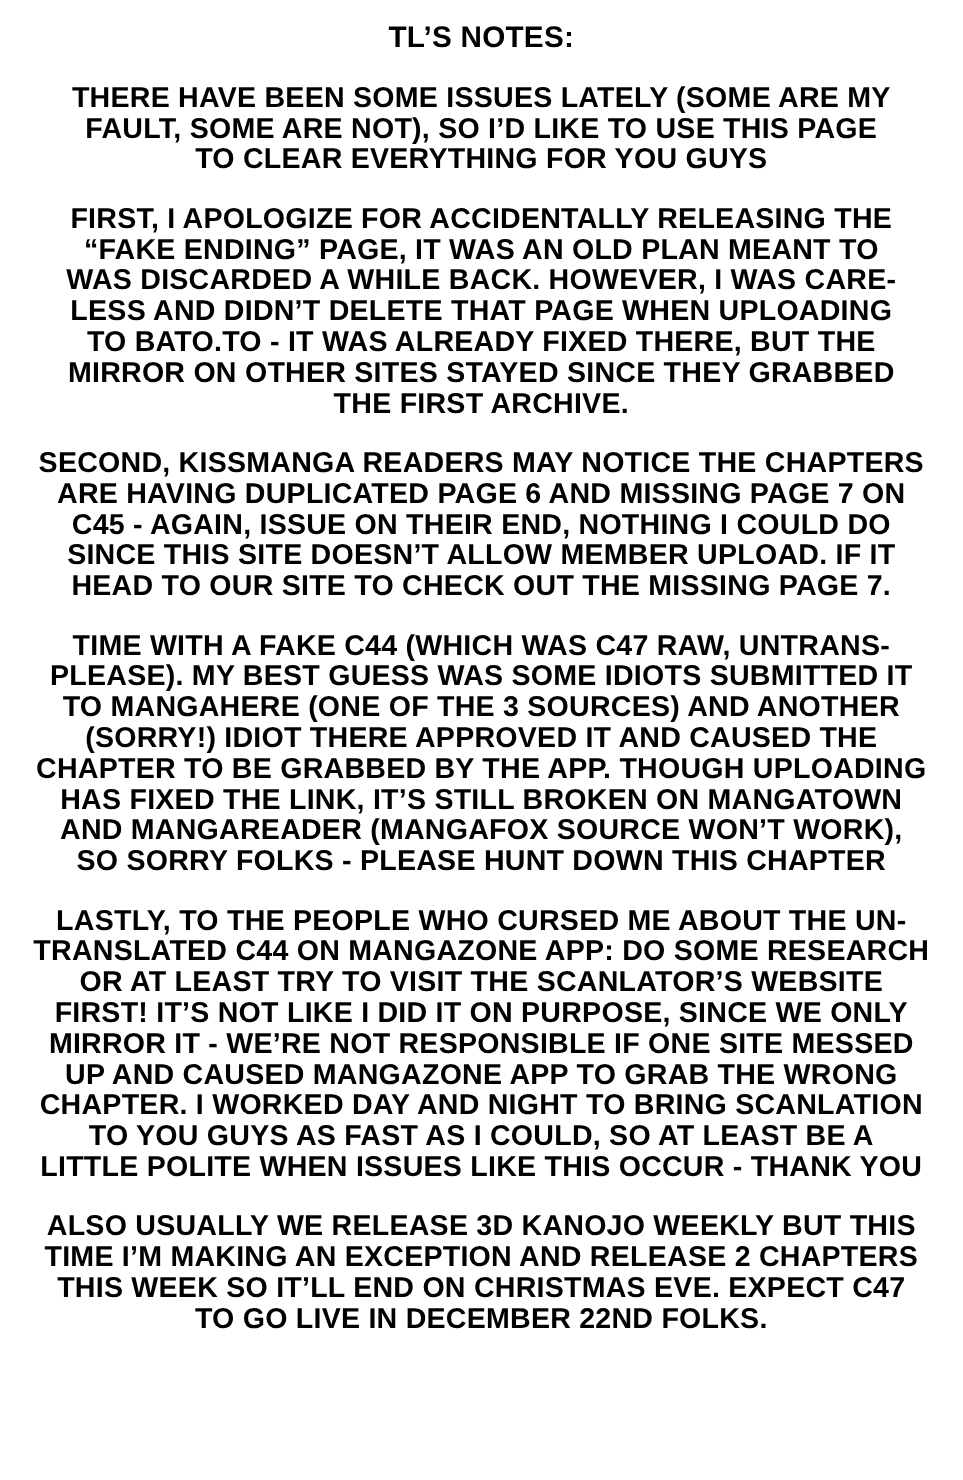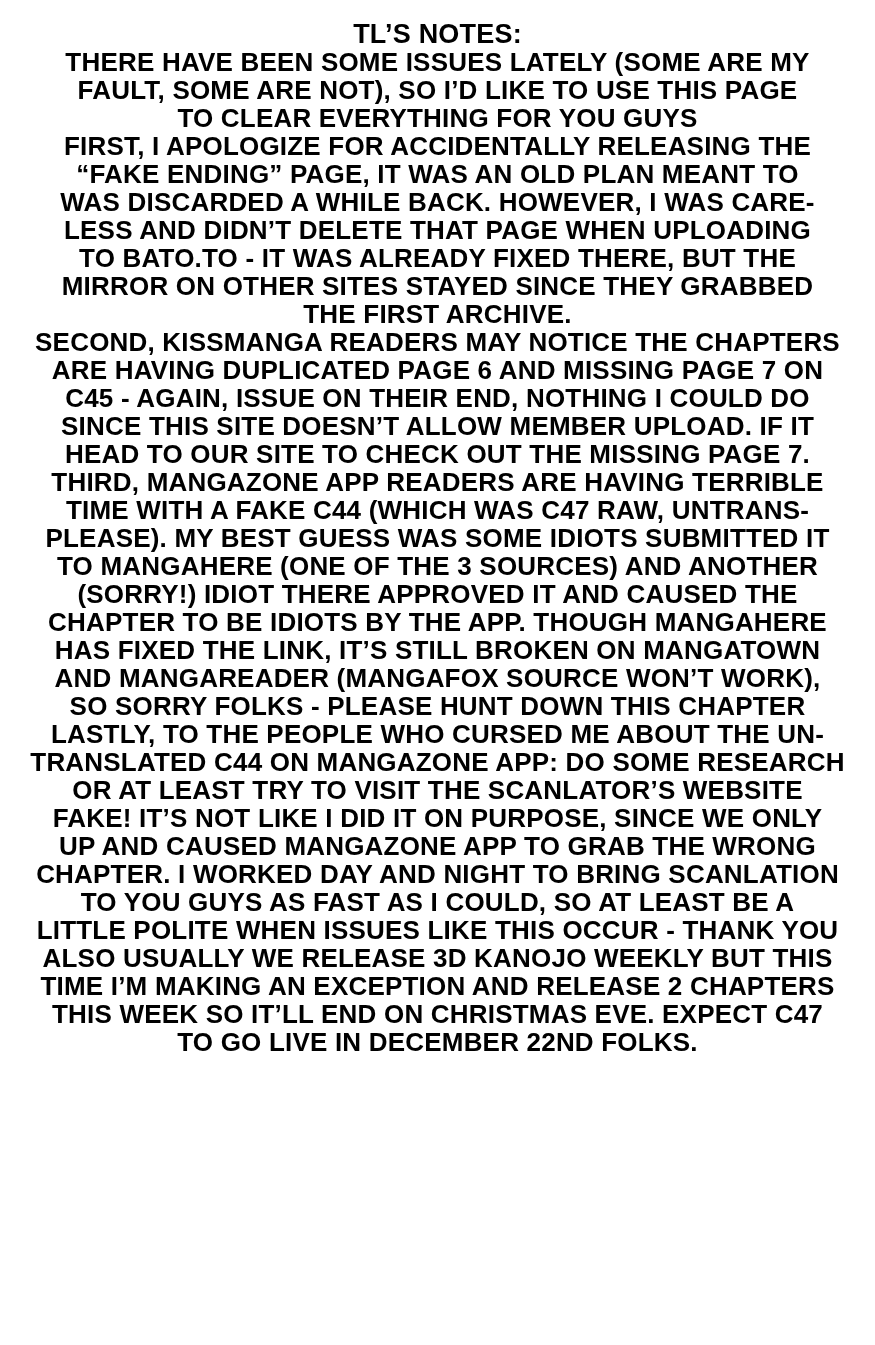--- a/index.html
+++ b/index.html
@@ -24,20 +24,21 @@
     line-height: 28px;
     white-space: nowrap;
     letter-spacing: 0.2px;
     color: #000000;
   }
   .title {
     font-size: 27px;
     line-height: 28px;
   }
   .para {
+    margin-top: 26px;
   }
 </style>
 </head>
 <body>
 
 <div class="sheet">
 
   <div class="line title">TL’S NOTES:</div>
 
   <div class="para">
@@ -58,36 +59,36 @@
 
   <div class="para">
     <div class="line">SECOND, KISSMANGA READERS MAY NOTICE THE CHAPTERS</div>
     <div class="line">ARE HAVING DUPLICATED PAGE 6 AND MISSING PAGE 7 ON</div>
     <div class="line">C45 - AGAIN, ISSUE ON THEIR END, NOTHING I COULD DO</div>
     <div class="line">SINCE THIS SITE DOESN’T ALLOW MEMBER UPLOAD. IF IT</div>
     <div class="line">HEAD TO OUR SITE TO CHECK OUT THE MISSING PAGE 7.</div>
   </div>
 
   <div class="para">
-    <div class="line">THIRD, MANGAZONE APP READERS ARE HAVING TERRIBLE</div>
     <div class="line">TIME WITH A FAKE C44 (WHICH WAS C47 RAW, UNTRANS-</div>
     <div class="line">PLEASE). MY BEST GUESS WAS SOME IDIOTS SUBMITTED IT</div>
     <div class="line">TO MANGAHERE (ONE OF THE 3 SOURCES) AND ANOTHER</div>
     <div class="line">(SORRY!) IDIOT THERE APPROVED IT AND CAUSED THE</div>
-    <div class="line">CHAPTER TO BE IDIOTS BY THE APP. THOUGH MANGAHERE</div>
+    <div class="line">CHAPTER TO BE GRABBED BY THE APP. THOUGH UPLOADING</div>
     <div class="line">HAS FIXED THE LINK, IT’S STILL BROKEN ON MANGATOWN</div>
     <div class="line">AND MANGAREADER (MANGAFOX SOURCE WON’T WORK),</div>
     <div class="line">SO SORRY FOLKS - PLEASE HUNT DOWN THIS CHAPTER</div>
   </div>
 
   <div class="para">
     <div class="line">LASTLY, TO THE PEOPLE WHO CURSED ME ABOUT THE UN-</div>
     <div class="line">TRANSLATED C44 ON MANGAZONE APP: DO SOME RESEARCH</div>
     <div class="line">OR AT LEAST TRY TO VISIT THE SCANLATOR’S WEBSITE</div>
-    <div class="line">FAKE! IT’S NOT LIKE I DID IT ON PURPOSE, SINCE WE ONLY</div>
+    <div class="line">FIRST! IT’S NOT LIKE I DID IT ON PURPOSE, SINCE WE ONLY</div>
+    <div class="line">MIRROR IT - WE’RE NOT RESPONSIBLE IF ONE SITE MESSED</div>
     <div class="line">UP AND CAUSED MANGAZONE APP TO GRAB THE WRONG</div>
     <div class="line">CHAPTER. I WORKED DAY AND NIGHT TO BRING SCANLATION</div>
     <div class="line">TO YOU GUYS AS FAST AS I COULD, SO AT LEAST BE A</div>
     <div class="line">LITTLE POLITE WHEN ISSUES LIKE THIS OCCUR - THANK YOU</div>
   </div>
 
   <div class="para">
     <div class="line">ALSO USUALLY WE RELEASE 3D KANOJO WEEKLY BUT THIS</div>
     <div class="line">TIME I’M MAKING AN EXCEPTION AND RELEASE 2 CHAPTERS</div>
     <div class="line">THIS WEEK SO IT’LL END ON CHRISTMAS EVE. EXPECT C47</div>

